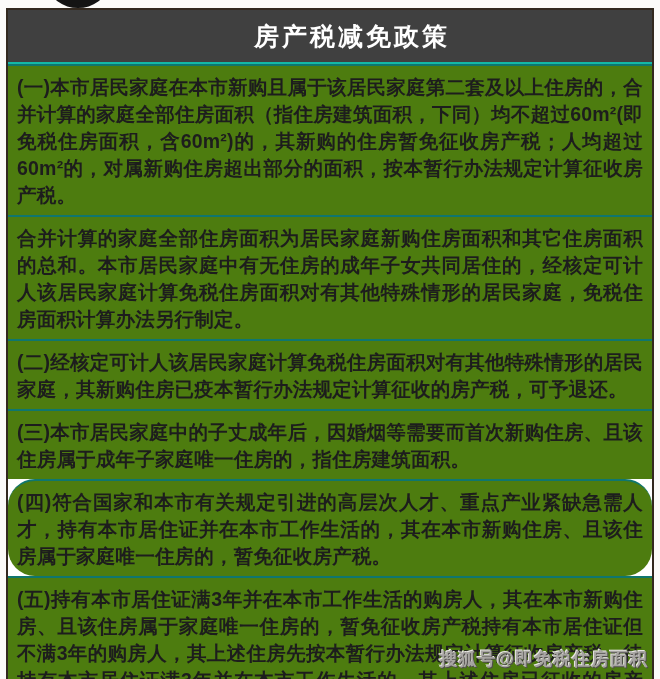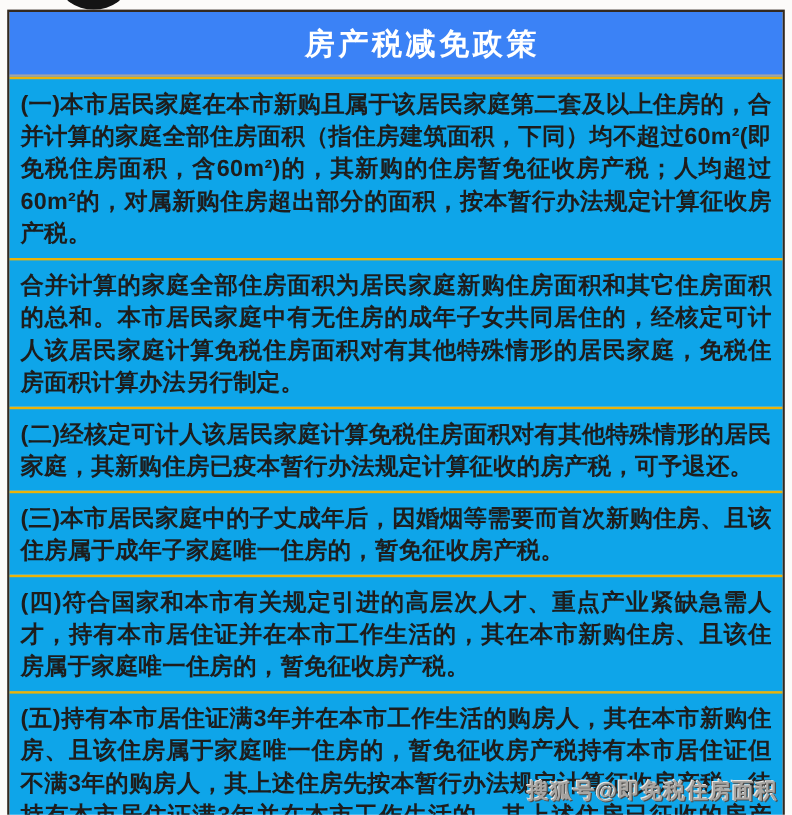--- a/index.html
+++ b/index.html
@@ -20,57 +20,57 @@
   }
   .policy-table{
     position:absolute;
     left:6px;top:8px;
     width:648px;
     border:2px solid #33291f;
     background:#ffffff;
     box-sizing:border-box;
   }
   .table-header{
-    background:#3b82f6;
-    border-bottom:2px solid #a3a3a3;
+    background:#404040;
+    border-bottom:2px solid #14b8a6;
     height:54px;
     display:flex;
     align-items:center;
     justify-content:center;
     box-sizing:border-box;
     padding-left:44px;
   }
   .page-title{
     color:#ffffff;
     font-size:25px;
     font-weight:bold;
     letter-spacing:3px;
   }
   .policy-row{
-    border-top:2px solid #eab308;
+    border-top:2px solid #0f766e;
     padding:8px 9px 6px 9px;
     box-sizing:border-box;
-    background:#0ea5e9;
+    background:#4d7c0f;
     position:relative;
   }
   .policy-row:first-of-type{border-top:none;}
   .policy-text{
     color:#1d1d1d;
     font-size:19.5px;
     line-height:27px;
     font-weight:600;
     letter-spacing:0.2px;
     text-align:justify;
     display:block;
   }
   .row-1{min-height:124px;}
   .row-2{min-height:94px;}
   .row-3{min-height:70px;}
   .row-4{min-height:70px;}
-  .row-5{min-height:92px;}
+  .row-5{min-height:92px;border-radius:27px;}
   .row-6{min-height:113px;}
   .watermark{
     position:absolute;
     right:12px;
     bottom:8px;
     font-size:18px;
     font-weight:bold;
     letter-spacing:1px;
     color:#a7a5a2;
     text-shadow:1px 1px 0 #4f4d4b, -1px -1px 0 #e8e6e3;
@@ -94,21 +94,21 @@
 
   <div class="policy-row row-2">
     <span class="policy-text">合并计算的家庭全部住房面积为居民家庭新购住房面积和其它住房面积的总和。本市居民家庭中有无住房的成年子女共同居住的，经核定可计人该居民家庭计算免税住房面积对有其他特殊情形的居民家庭，免税住房面积计算办法另行制定。</span>
   </div>
 
   <div class="policy-row row-3">
     <span class="policy-text">(二)经核定可计人该居民家庭计算免税住房面积对有其他特殊情形的居民家庭，其新购住房已疫本暂行办法规定计算征收的房产税，可予退还。</span>
   </div>
 
   <div class="policy-row row-4">
-    <span class="policy-text">(三)本市居民家庭中的子丈成年后，因婚烟等需要而首次新购住房、且该住房属于成年子家庭唯一住房的，暂免征收房产税。</span>
+    <span class="policy-text">(三)本市居民家庭中的子丈成年后，因婚烟等需要而首次新购住房、且该住房属于成年子家庭唯一住房的，指住房建筑面积。</span>
   </div>
 
   <div class="policy-row row-5">
     <span class="policy-text">(四)符合国家和本市有关规定引进的高层次人才、重点产业紧缺急需人才，持有本市居住证并在本市工作生活的，其在本市新购住房、且该住房属于家庭唯一住房的，暂免征收房产税。</span>
   </div>
 
   <div class="policy-row row-6">
     <span class="policy-text">(五)持有本市居住证满3年并在本市工作生活的购房人，其在本市新购住房、且该住房属于家庭唯一住房的，暂免征收房产税持有本市居住证但不满3年的购房人，其上述住房先按本暂行办法规定计算征收房产税，待持有本市居住证满3年并在本市工作生活的，其上述住房已征收的房产税，可予退还。</span>
   </div>
 

